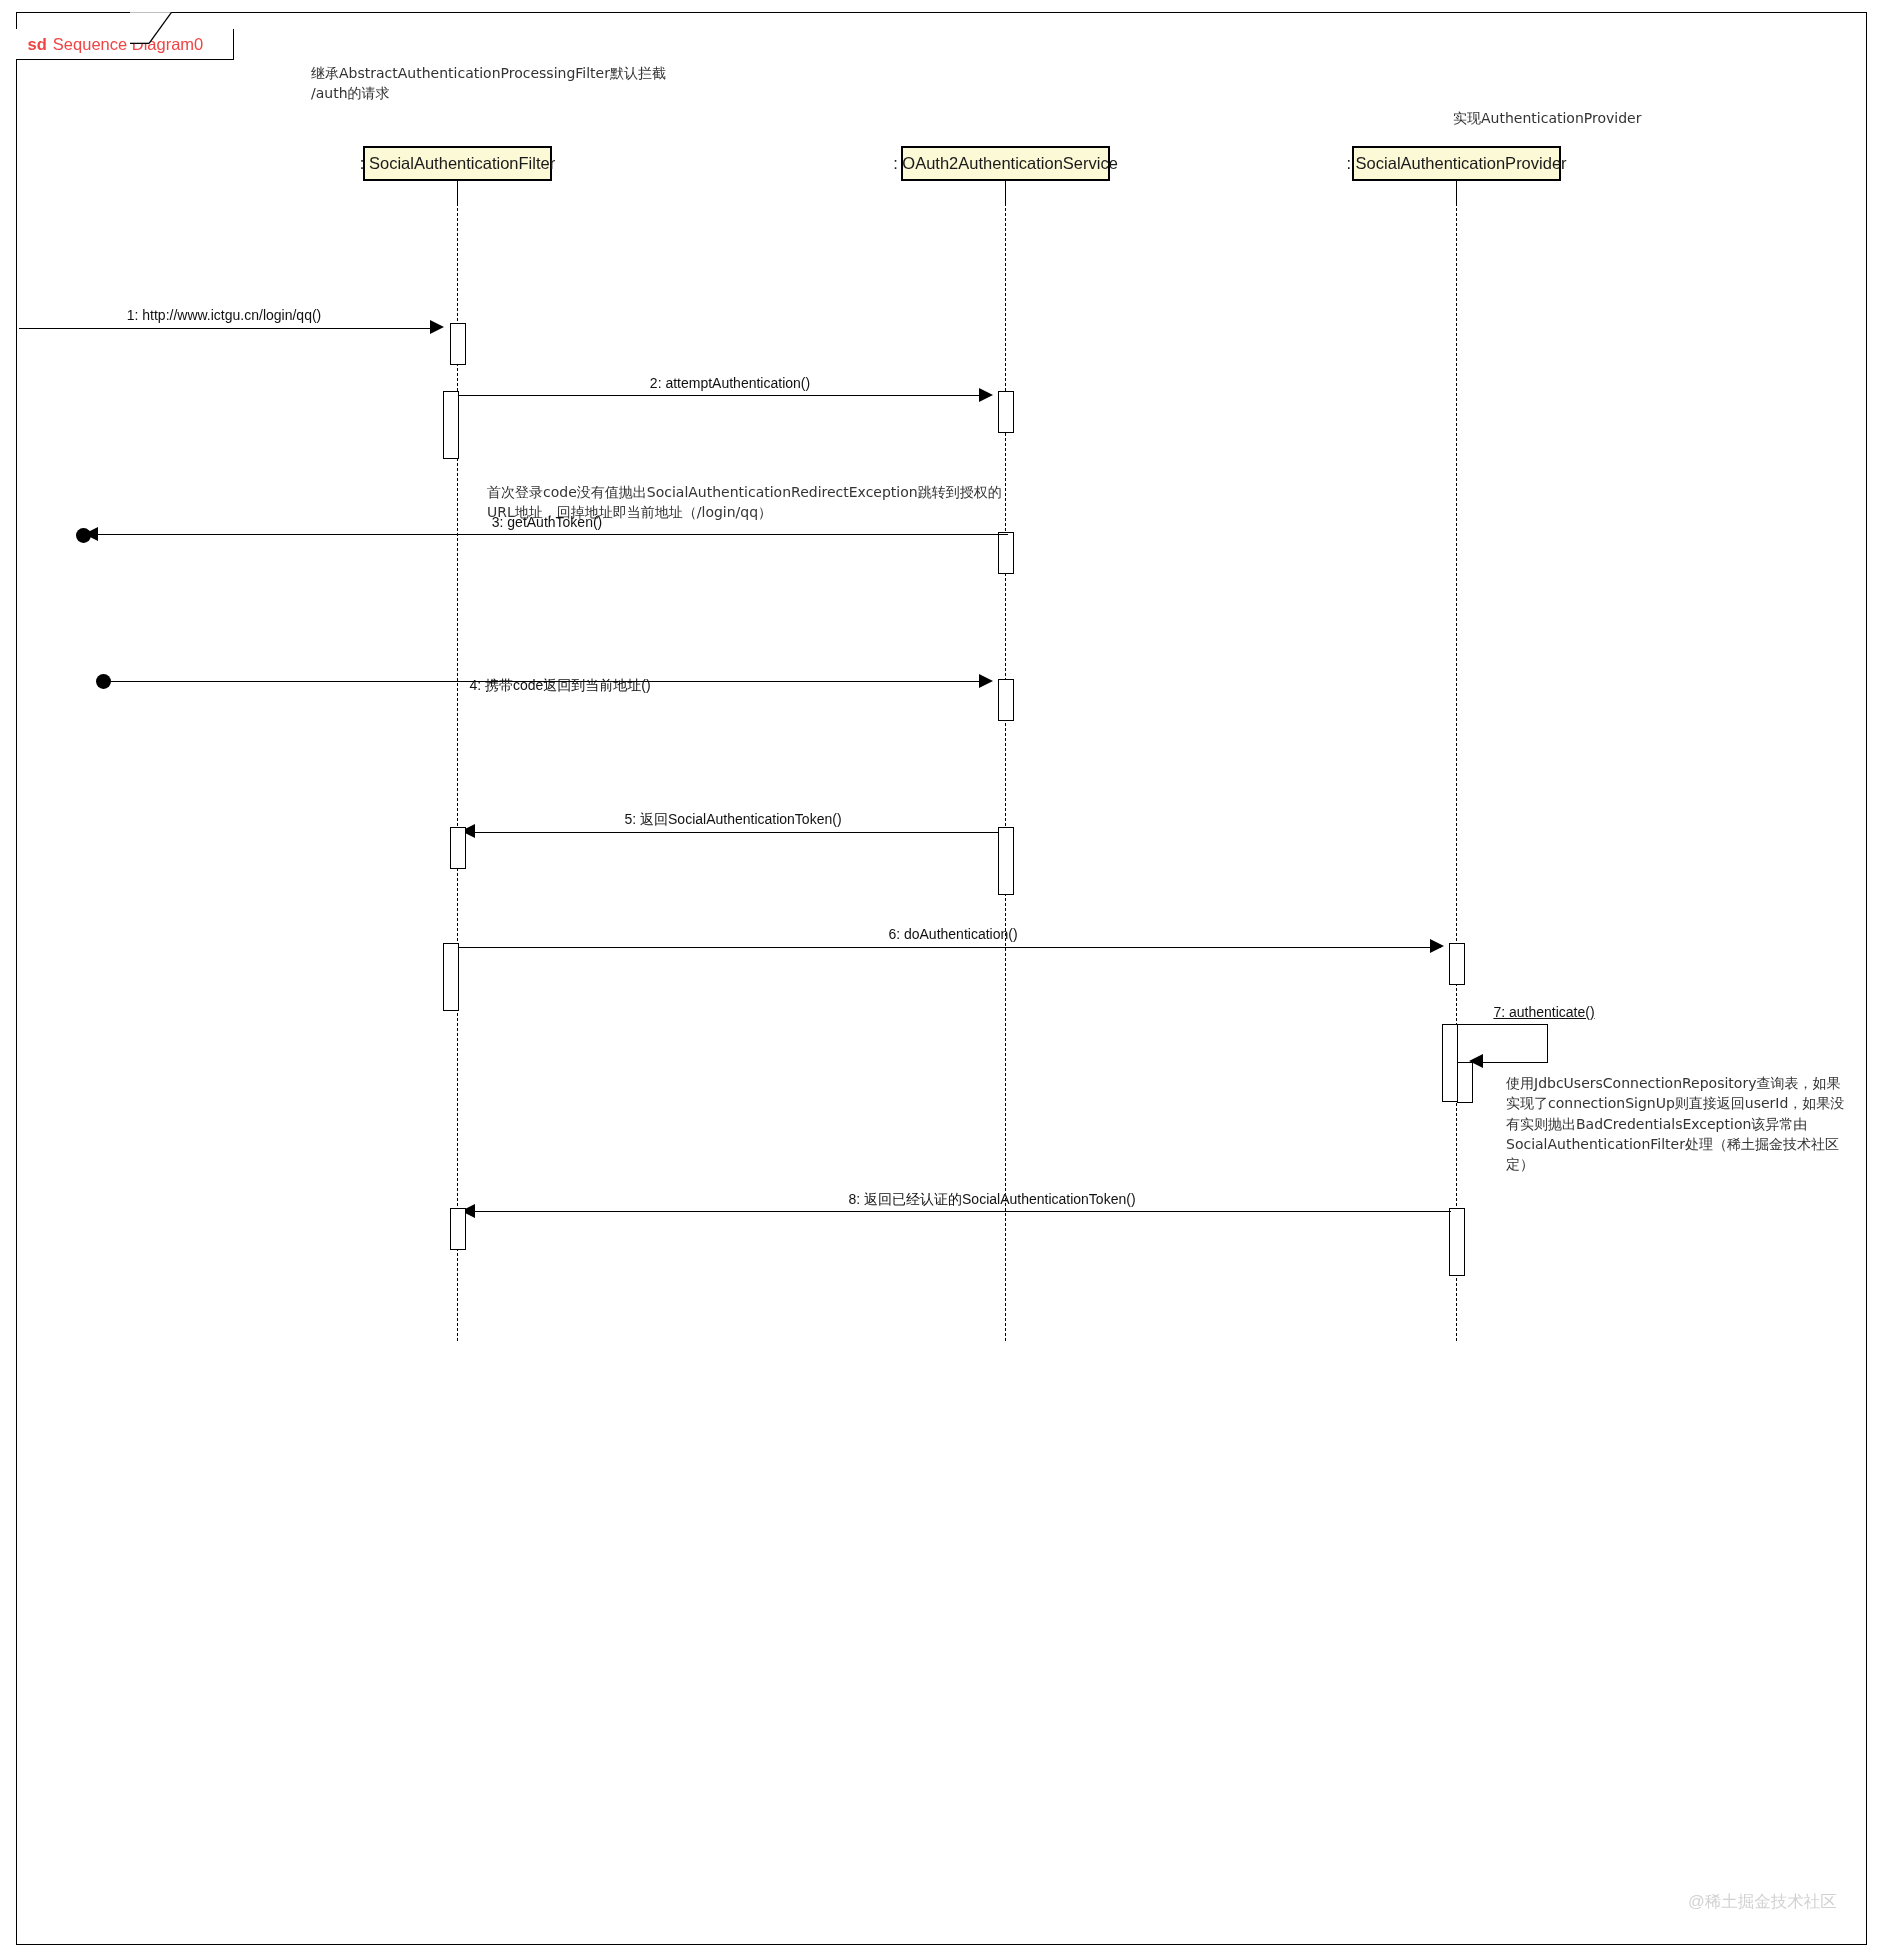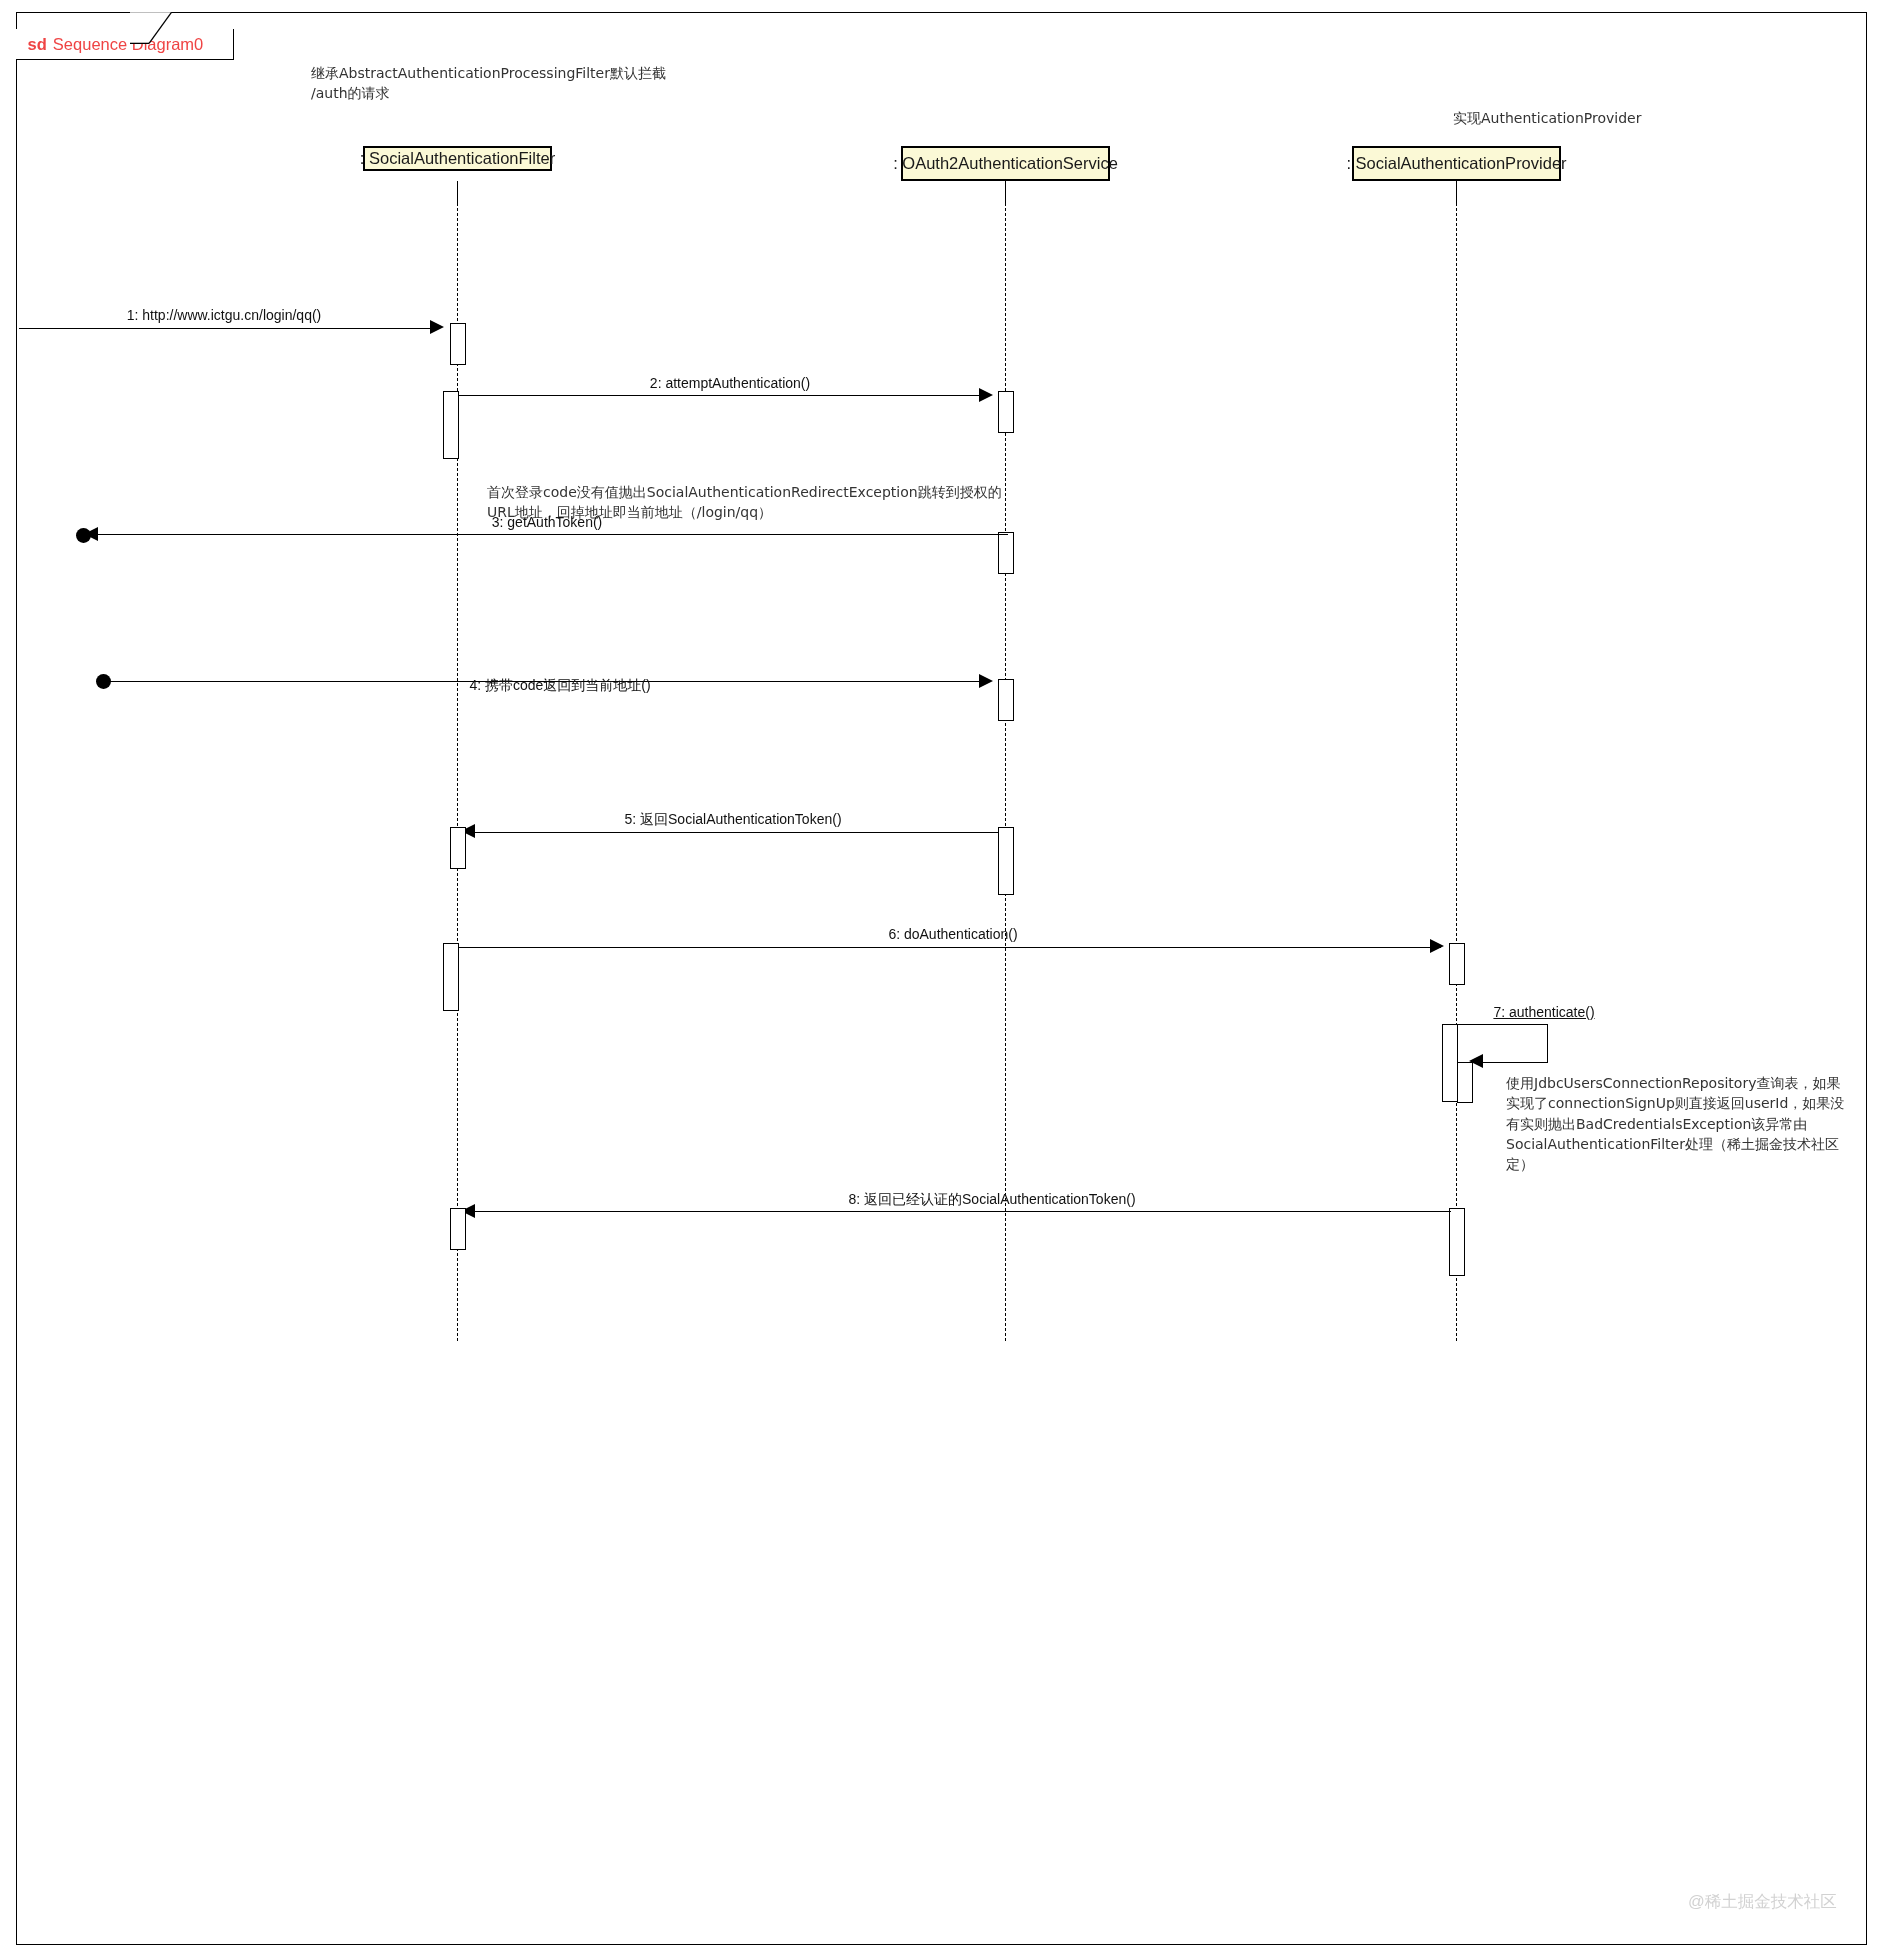--- a/index.html
+++ b/index.html
@@ -58,21 +58,21 @@
     <path d="M0,0 L48,0 L22,36 L0,36 Z" fill="#fff" stroke="none"></path>
     <path d="M48,0 L22,36" stroke="#000" stroke-width="1.5" fill="none"></path>
     <path d="M0,36 L22,36" stroke="#000" stroke-width="1.5" fill="none"></path>
   </svg>
 
   <div class="note note-cn" style="left:311px;top:63px;width:452px;">继承AbstractAuthenticationProcessingFilter默认拦截
 /auth的请求</div>
 
   <div class="note note-cn" style="left:1453px;top:108px;width:365px;">实现AuthenticationProvider</div>
 
-  <div class="lifeline-box" style="left:363px;top:146px;width:189px;height:25px;">
+  <div class="lifeline-box" style="left:363px;top:146px;width:189px;height:35px;">
     <span>: SocialAuthenticationFilter</span>
   </div>
   <div class="lifeline-stem" style="left:457px;top:181px;height:22.6px;"></div>
   <div class="lifeline-dash" style="left:457px;top:203px;height:1138px;"></div>
 
   <div class="lifeline-box" style="left:901px;top:146px;width:209px;height:35px;">
     <span>: OAuth2AuthenticationService</span>
   </div>
   <div class="lifeline-stem" style="left:1005px;top:181px;height:22.6px;"></div>
   <div class="lifeline-dash" style="left:1005px;top:203px;height:1138px;"></div>

